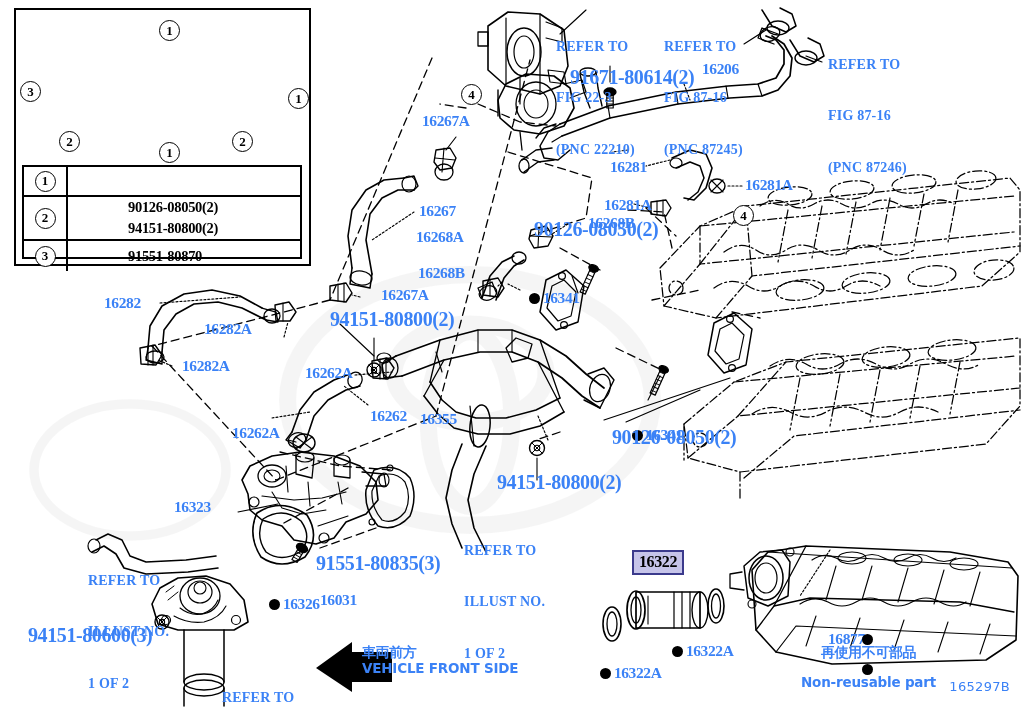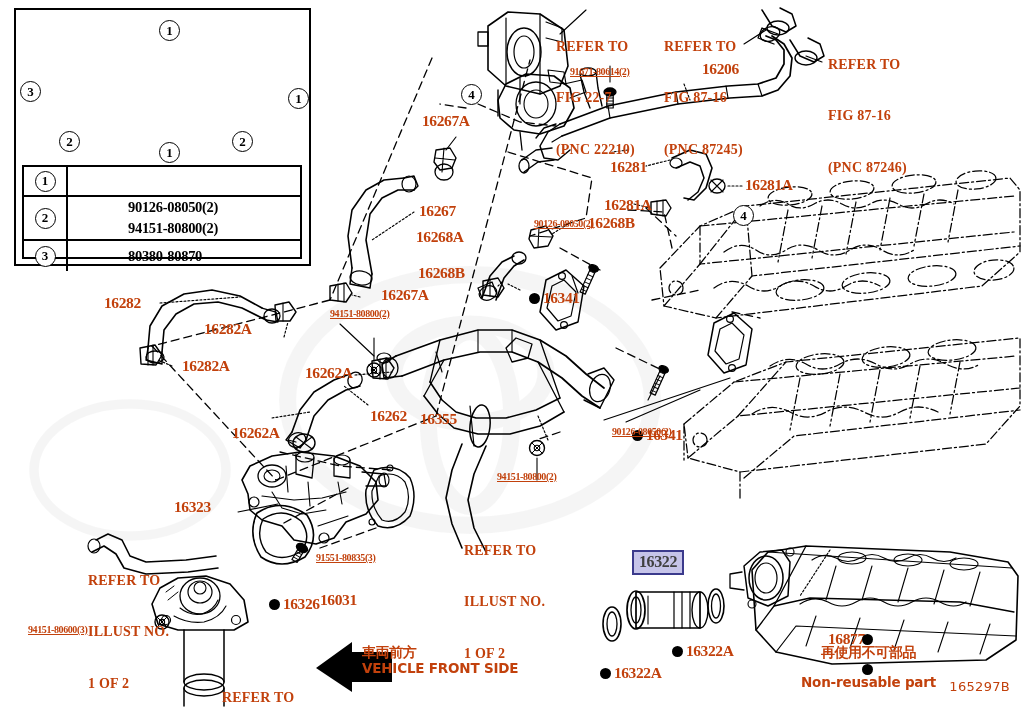--- a/index.html
+++ b/index.html
@@ -5,29 +5,29 @@
   html,body{margin:0;padding:0;background:#fff;}
   body{
     width:1024px;height:707px;position:relative;overflow:hidden;
     font-family:"Liberation Serif",serif;color:#000;
   }
   #stage{position:absolute;inset:0;}
   svg.art{position:absolute;left:0;top:0;width:1024px;height:707px;overflow:visible;}
   .lbl{
     position:absolute;font-family:"Liberation Serif",serif;
     font-weight:bold;font-size:15.5px;letter-spacing:-0.4px;
-    white-space:pre;line-height:1.12;color:#c2410c;
+    white-space:pre;line-height:1.12;color:#3b82f6;
   }
-  .lbl.sm{font-size:10px;text-decoration:underline;}
+  .lbl.sm{font-size:20px;}
   .lbl.ref{font-size:14px;letter-spacing:0.2px;line-height:1.22;}
   .lbl.jp{font-family:"DejaVu Sans",sans-serif;font-weight:bold;font-size:14px;}
   .lbl.en{font-family:"DejaVu Sans",sans-serif;font-weight:bold;font-size:13.5px;letter-spacing:-0.2px;}
   .lbl.code{font-family:"DejaVu Sans",sans-serif;font-weight:normal;font-size:13px;letter-spacing:0.3px;}
   .hi{
-    background:#c6c4e9;border:2px solid #3b3a8c;color:#404040;
+    background:#c6c4e9;border:2px solid #3b3a8c;color:#000000;
     padding:1px 5px 2px 5px;font-size:16px;
   }
   .dot{display:inline-block;width:11px;height:11px;border-radius:50%;
        background:#000;vertical-align:-1px;margin-right:3px;}
   #insetbox{
     position:absolute;left:14px;top:8px;width:297px;height:258px;
     border:2px solid #000;background:#fff;box-sizing:border-box;
   }
   #legend-table{
     position:absolute;left:22px;top:165px;width:280px;height:94px;
@@ -576,36 +576,36 @@
         </div>
       </div>
     </div>
     <div class="lrow" style="height:30px;">
       <div class="lcell-n">
         <div class="circnum">3</div>
       </div>
       <div class="lcell-b">
         <div class="bline">
           <span style="width:52px;"></span>
-          <span class="bnum">80380-80870</span>
+          <span class="bnum">91551-80870</span>
         </div>
       </div>
     </div>
   </div>
 
   <div class="circnum abs" style="left:159px;top:20px;">1</div>
   <div class="circnum abs" style="left:288px;top:88px;">1</div>
   <div class="circnum abs" style="left:159px;top:142px;">1</div>
   <div class="circnum abs" style="left:59px;top:131px;">2</div>
   <div class="circnum abs" style="left:232px;top:131px;">2</div>
   <div class="circnum abs" style="left:20px;top:81px;">3</div>
 
   <div class="lbl ref" style="left:556px;top:4px;">
     <div>REFER TO</div>
-    <div>FIG 22-7</div>
+    <div>FIG 22-3</div>
     <div>(PNC 22210)</div>
   </div>
   <div class="lbl ref" style="left:664px;top:4px;">
     <div>REFER TO</div>
     <div>FIG 87-16</div>
     <div>(PNC 87245)</div>
   </div>
   <div class="lbl ref" style="left:828px;top:22px;">
     <div>REFER TO</div>
     <div>FIG 87-16</div>

